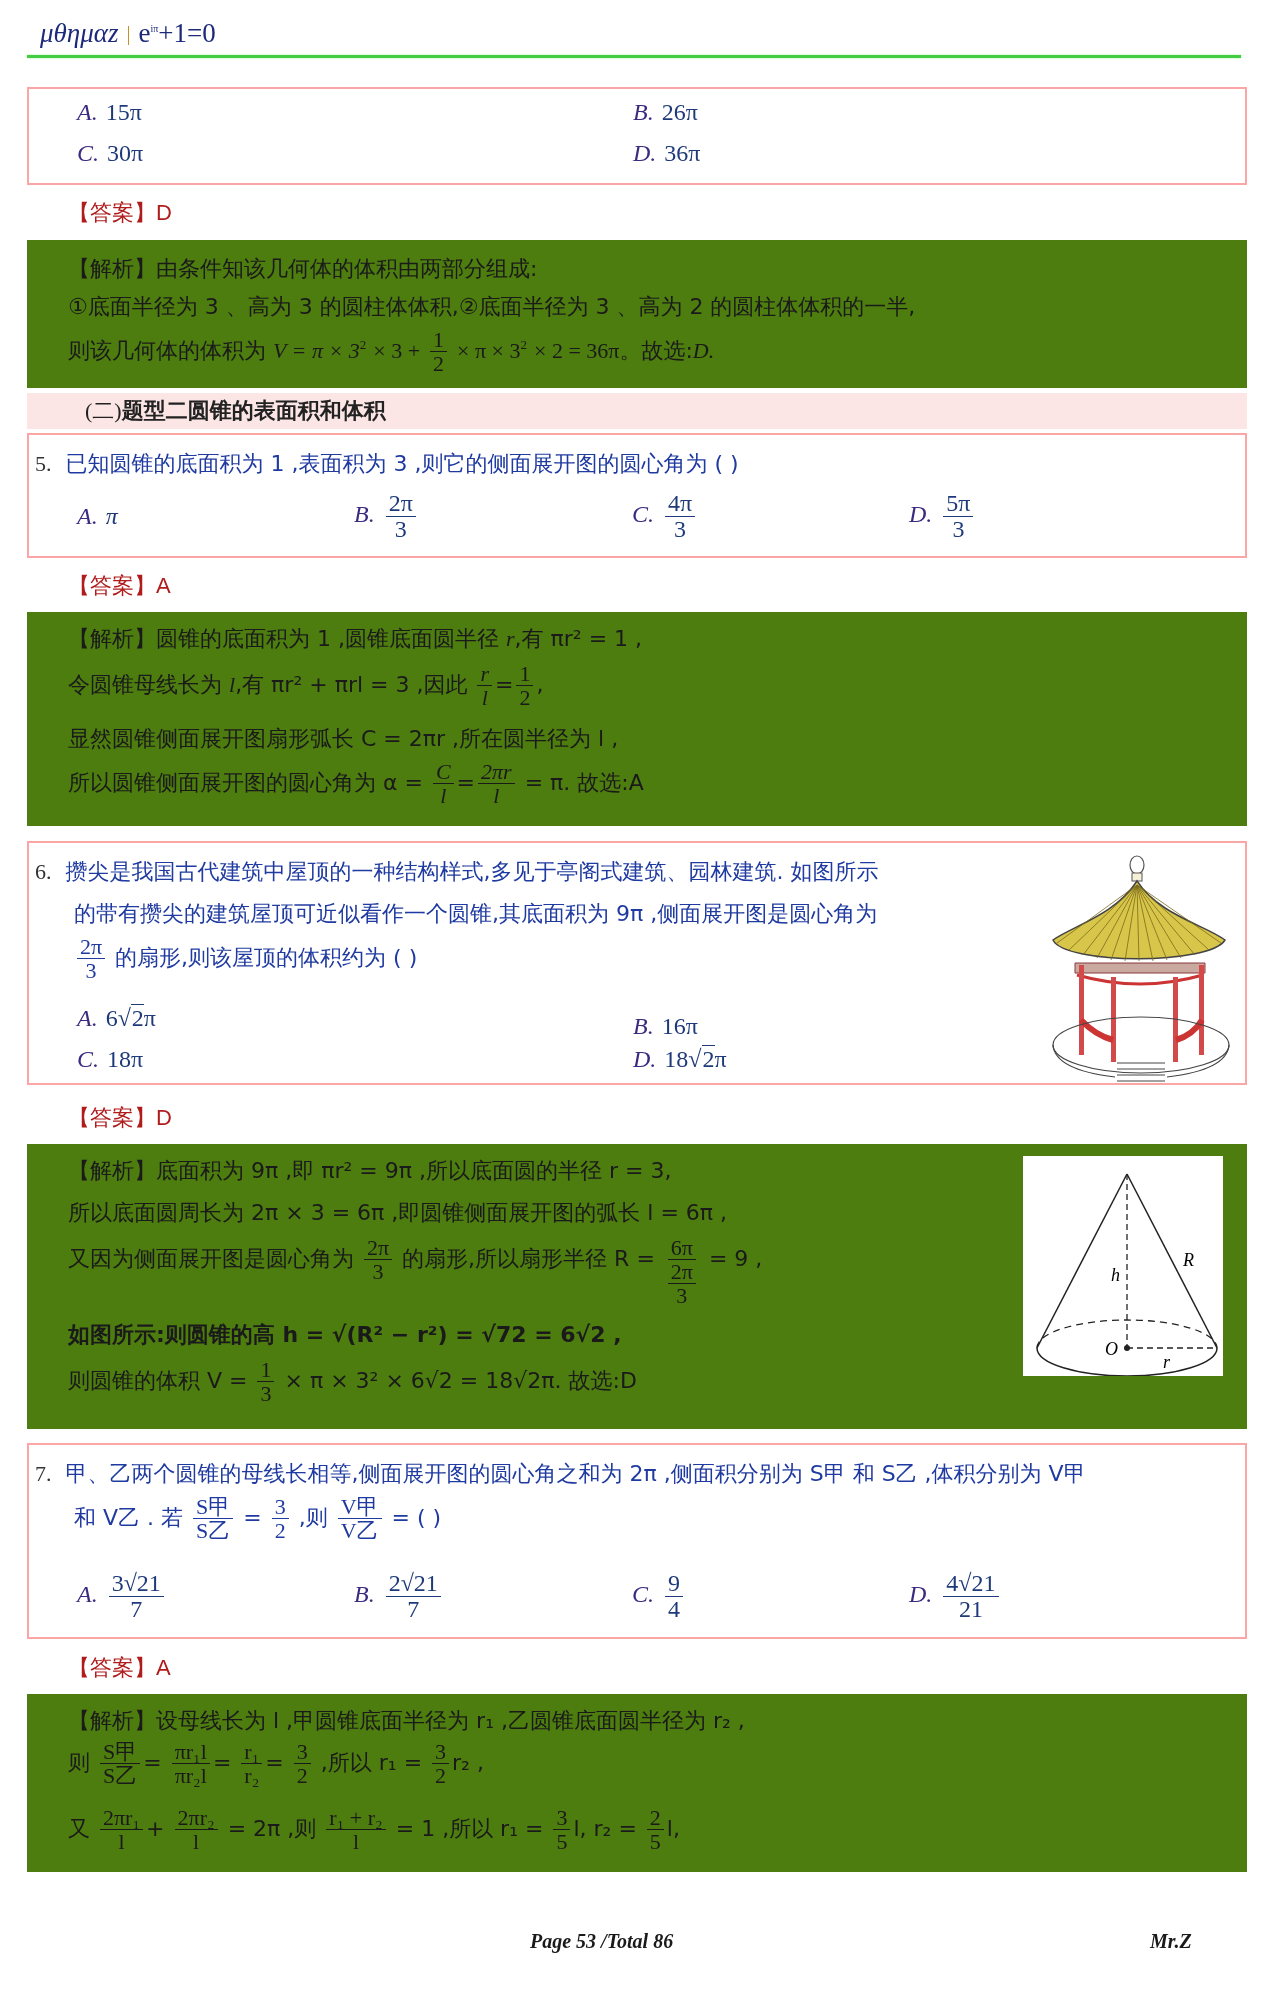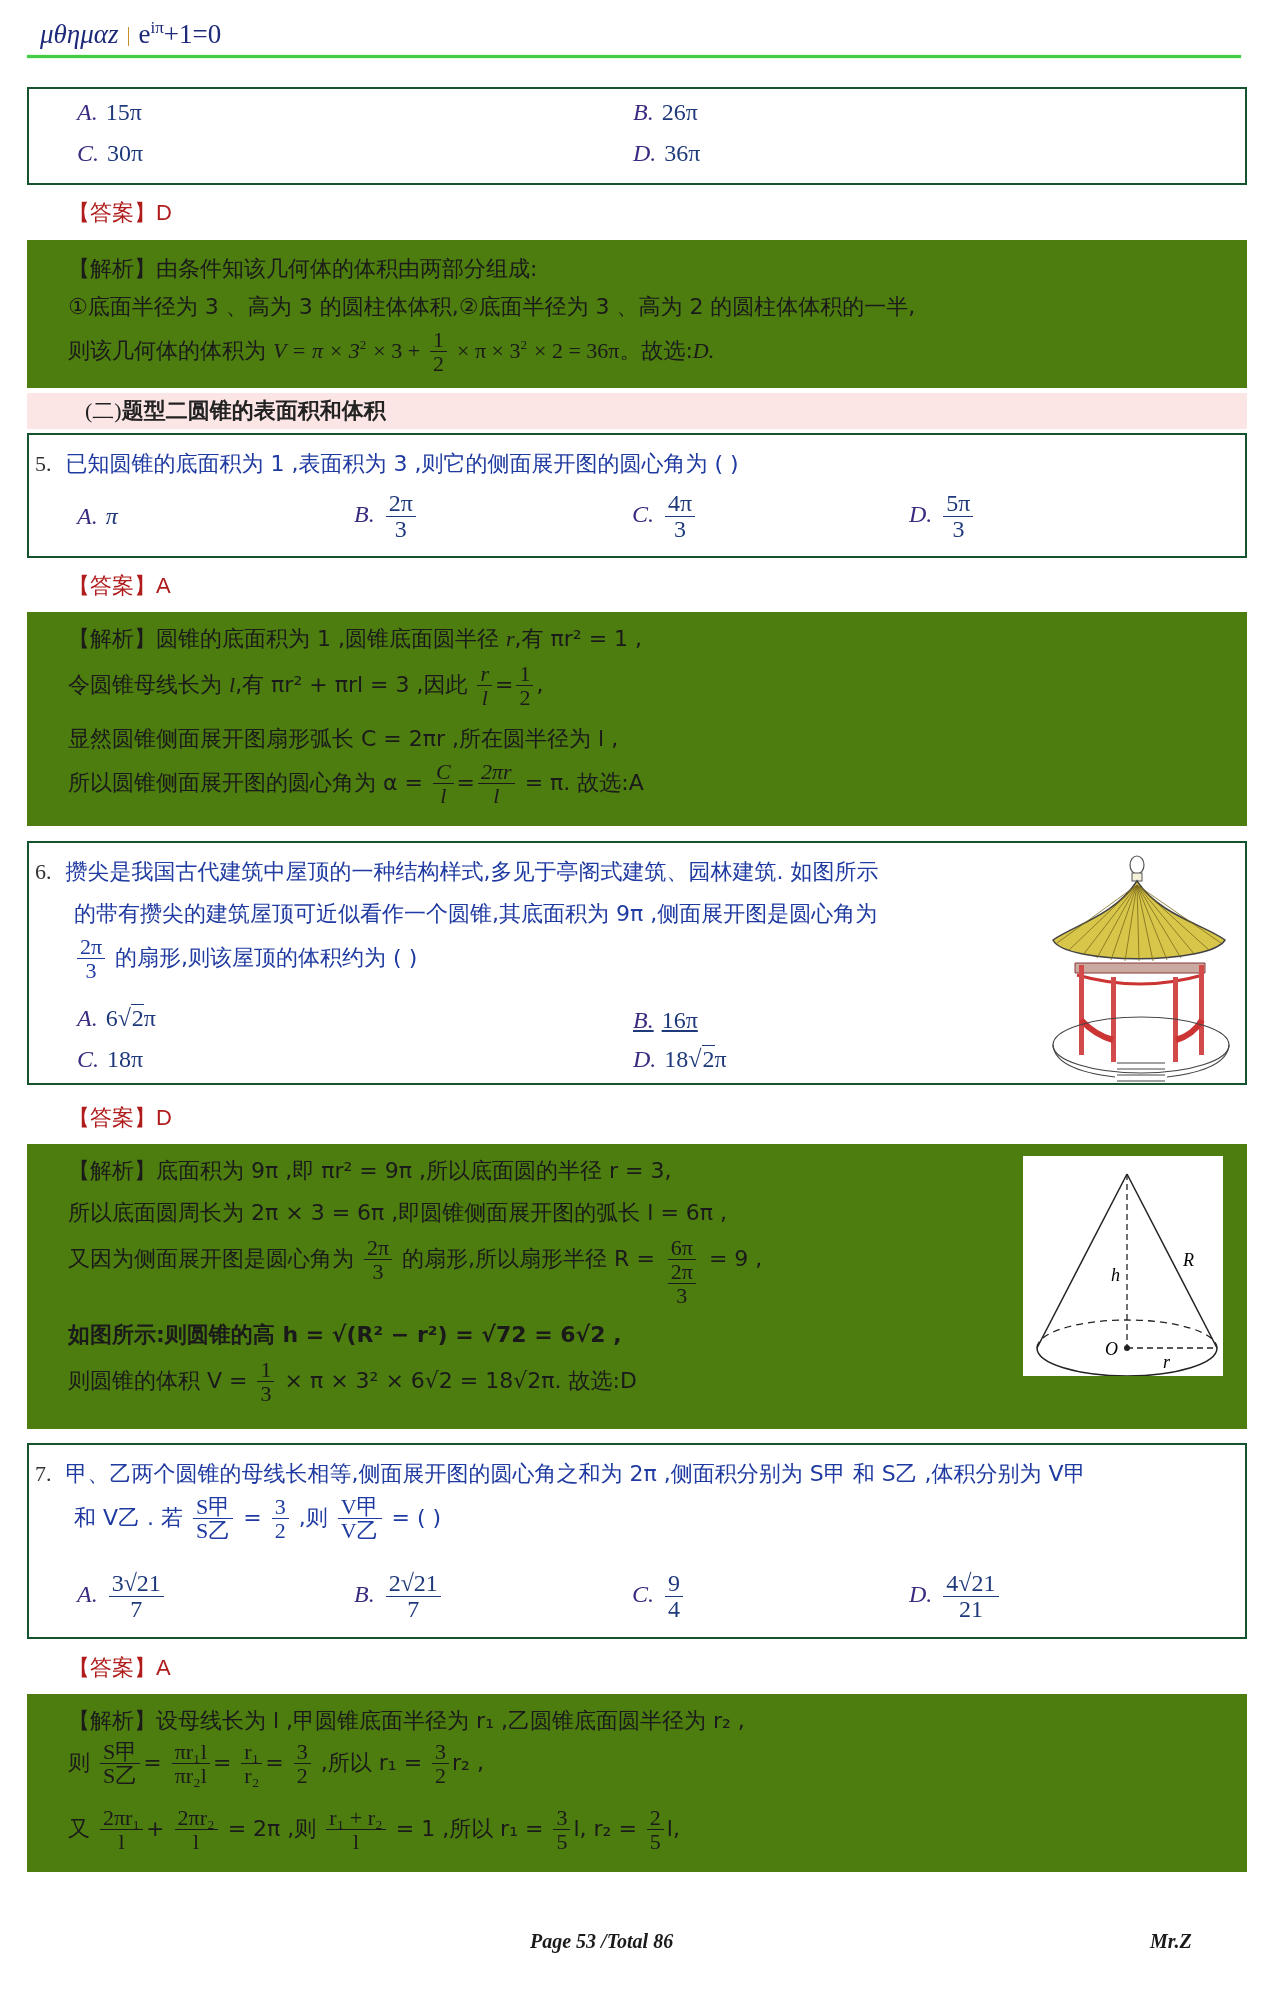--- a/index.html
+++ b/index.html
@@ -4,25 +4,25 @@
 <style>
   * { box-sizing: border-box; margin: 0; padding: 0; }
   html, body { width: 1280px; height: 1990px; background: #ffffff; overflow: hidden; }
   body { position: relative; font-family: "Liberation Serif", "DejaVu Serif", serif; color: #1a1a1a; }
   .abs { position: absolute; }
 
   
   .hdr { left: 40px; top: 18px; font-size: 27px; color: #1d2a7a; white-space: nowrap; }
   .hdr .logo { font-style: italic; }
   .hdr .sep { color: #c8902a; margin: 0 8px; font-size: 20px; position: relative; top: -2px; }
-  .hdr sup { font-size: 17px; }
+  .hdr sup { font-size: 10px; }
   .hdr-line { left: 27px; top: 55px; width: 1214px; height: 3px; background: #44cc44; box-shadow: 0 0 2px #88ee88; }
 
   
-  .qbox { left: 27px; width: 1220px; border: 2px solid #14532d; background: #fff; }
+  .qbox { left: 27px; width: 1220px; border: 2px solid #fca5a5; background: #fff; }
   .sol { left: 27px; width: 1220px; background: #4d7c0f; }
   .ans { left: 68px; font-size: 22px; color: #b01c1c; font-family: "DejaVu Sans", sans-serif; letter-spacing: 0px; }
   .ans .val { font-family: "Liberation Sans", sans-serif; }
   .section { left: 27px; width: 1220px; height: 36px; top: 393px; background: #fbe5e5; font-size: 22px; font-weight: bold; font-family: "DejaVu Sans", sans-serif; padding-left: 58px; line-height: 36px; color: #222; }
   .section .paren { font-family: "Liberation Serif", serif; font-weight: normal; }
 
   .line { position: absolute; white-space: nowrap; font-size: 22px; font-family: "DejaVu Sans", sans-serif; color: #1a1a1a; }
   .qtext { color: #1f3aa0; }
   .qnum { font-family: "Liberation Serif", serif; color: #333; margin-right: 14px; }
   .m { font-family: "Liberation Serif", serif; font-style: italic; }
@@ -126,21 +126,21 @@
   <div class="line" style="left:6px;top:14px;"><span class="qnum">6.</span><span class="qtext">攒尖是我国古代建筑中屋顶的一种结构样式,多见于亭阁式建筑、园林建筑. 如图所示</span></div>
   <div class="line" style="left:45px;top:56px;"><span class="qtext">的带有攒尖的建筑屋顶可近似看作一个圆锥,其底面积为 9π ,侧面展开图是圆心角为</span></div>
   <div class="line" style="left:45px;top:92px;">
     <span class="frac qtext">
         <span class="num">2π</span>
         <span class="den">3</span>
       </span>
     <span class="qtext">的扇形,则该屋顶的体积约为 (      )</span>
   </div>
   <div class="opt" style="left:48px;top:162px;"><span class="lbl">A.</span><span>6</span>√<span class="sqrt">2</span><span>π</span></div>
-  <div class="opt" style="left:604px;top:164px;text-decoration:underline;"><span class="lbl">B.</span><span>16π</span></div>
+  <div class="opt" style="left:604px;top:170px;"><span class="lbl">B.</span><span>16π</span></div>
   <div class="opt" style="left:48px;top:203px;"><span class="lbl">C.</span><span>18π</span></div>
   <div class="opt" style="left:604px;top:203px;"><span class="lbl">D.</span><span>18</span>√<span class="sqrt">2</span><span>π</span></div>
 
   <svg class="abs" style="left:1016px;top:2px;" width="195" height="240" viewBox="0 0 195 240">
     <ellipse cx="92" cy="20" rx="7" ry="9" fill="#fff" stroke="#555" stroke-width="1.2"></ellipse>
     <rect x="87" y="28" width="10" height="8" fill="#f5f0d8" stroke="#555"></rect>
     <path d="M92 36 C 70 70, 30 80, 8 95 C 20 120, 165 120, 180 95 C 160 80, 114 70, 92 36 Z" fill="#d8c64a" stroke="#444" stroke-width="1.5"></path>
     <g stroke="#7a6a1a" stroke-width="0.8" fill="none">
       <path d="M92 40 L 12 98"></path>
         <path d="M92 40 L 24 105"></path>

